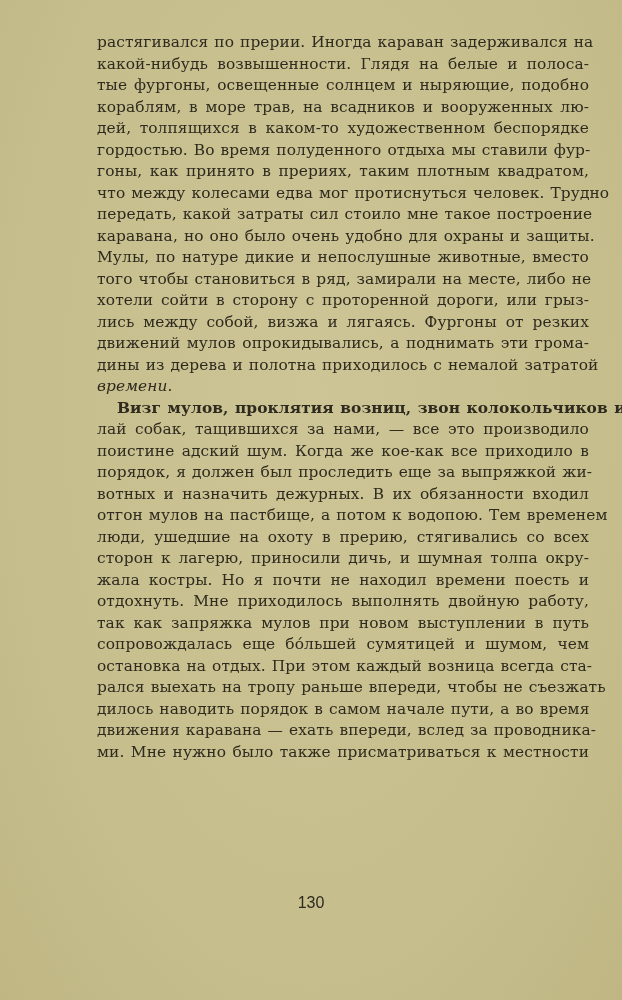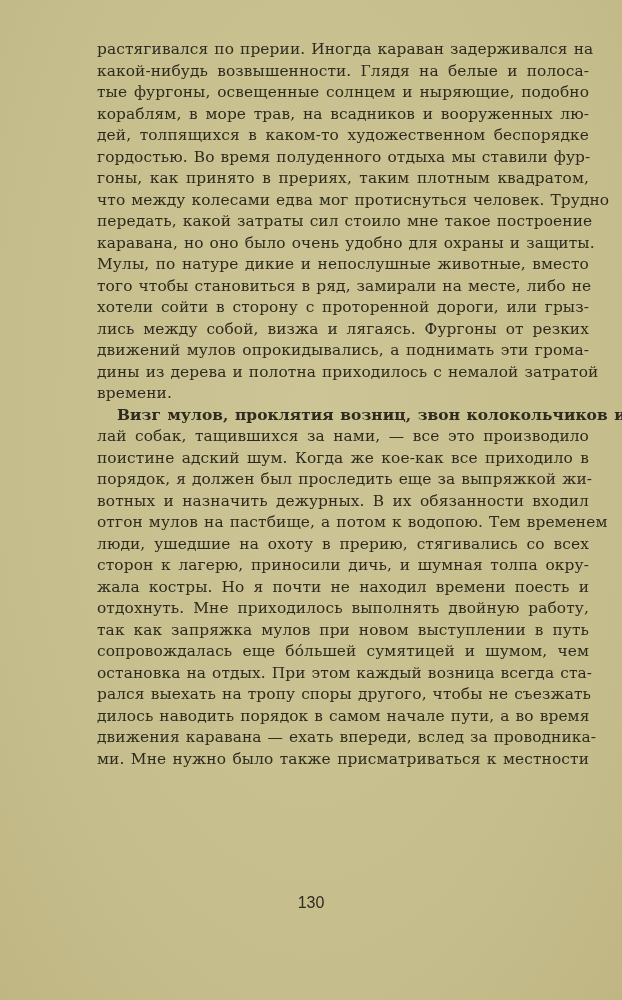--- a/index.html
+++ b/index.html
@@ -5,33 +5,33 @@
   html, body { margin: 0; padding: 0; }
   body {
     width: 622px; height: 1000px; overflow: hidden;
     background: #c9c191;
     background-image: radial-gradient(ellipse at 50% 40%, #cdc596 0%, #c6bd8c 70%, #bfb684 100%);
     position: relative;
     font-family: "DejaVu Serif", "Liberation Serif", serif;
     color: #2e2a1e;
   }
   .page {
-    position: absolute; left: 97px; top: 32px; width: 492px; margin-top: 7px;
+    position: absolute; left: 97px; top: 32px; width: 492px;
   }
   .line {
     display: block;
     height: 21.5px; line-height: 21.5px;
     font-size: 15.4px;
     text-align: justify;
     text-align-last: justify;
     white-space: nowrap;
     letter-spacing: 0.1px;
     word-spacing: 1px;
   }
-  .line.last { text-align-last: left; }
+  .line.last { text-align-last: left; font-style: italic; }
   .line.indent { padding-left: 20px; font-weight: bold; }
   .folio {
     position: absolute; left: 0; width: 100%;
     top: 894px; text-align: center;
     font-family: "Liberation Sans", sans-serif;
     font-size: 16px; color: #2e2a1e;
   }
 </style>
 </head>
 <body>
@@ -63,20 +63,20 @@
     <span class="line">порядок, я должен был проследить еще за выпряжкой жи-</span>
     <span class="line">вотных и назначить дежурных. В их обязанности входил</span>
     <span class="line">отгон мулов на пастбище, а потом к водопою. Тем временем</span>
     <span class="line">люди, ушедшие на охоту в прерию, стягивались со всех</span>
     <span class="line">сторон к лагерю, приносили дичь, и шумная толпа окру-</span>
     <span class="line">жала костры. Но я почти не находил времени поесть и</span>
     <span class="line">отдохнуть. Мне приходилось выполнять двойную работу,</span>
     <span class="line">так как запряжка мулов при новом выступлении в путь</span>
     <span class="line">сопровождалась еще бо́льшей сумятицей и шумом, чем</span>
     <span class="line">остановка на отдых. При этом каждый возница всегда ста-</span>
-    <span class="line">рался выехать на тропу споры другого, чтобы не съезжать</span>
+    <span class="line">рался выехать на тропу раньше впереди, чтобы не съезжать</span>
     <span class="line">дилось наводить порядок в самом начале пути, а во время</span>
     <span class="line">движения каравана — ехать впереди, вслед за проводника-</span>
     <span class="line">ми. Мне нужно было также присматриваться к местности</span>
   </div>
 </div>
 
 <div class="folio">130</div>
 
 </body></html>

